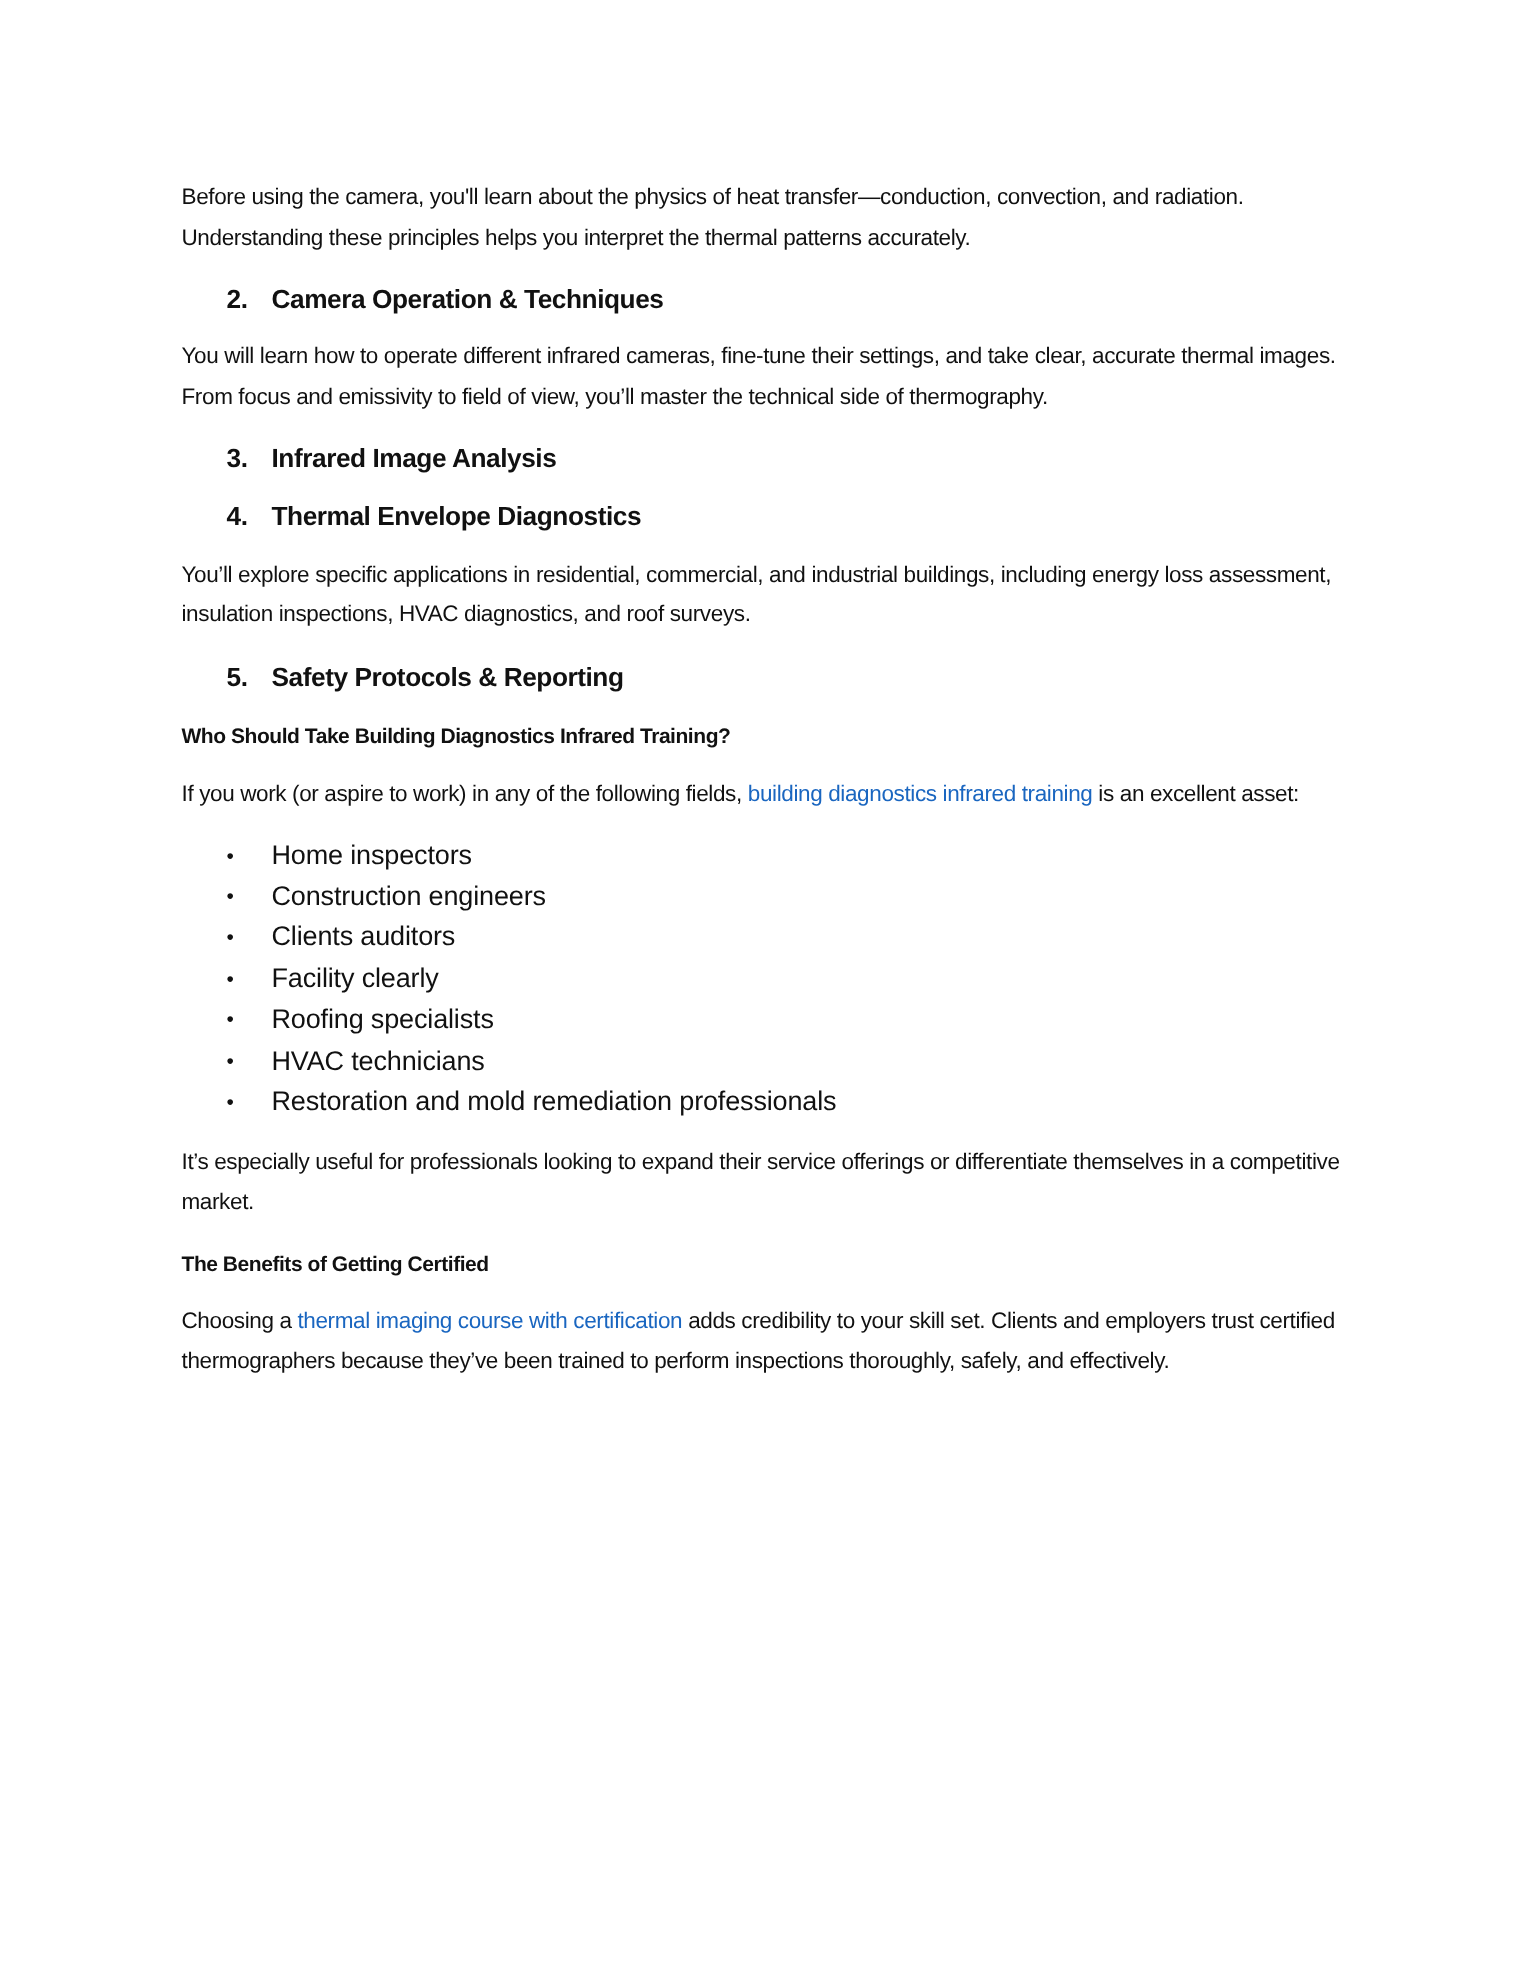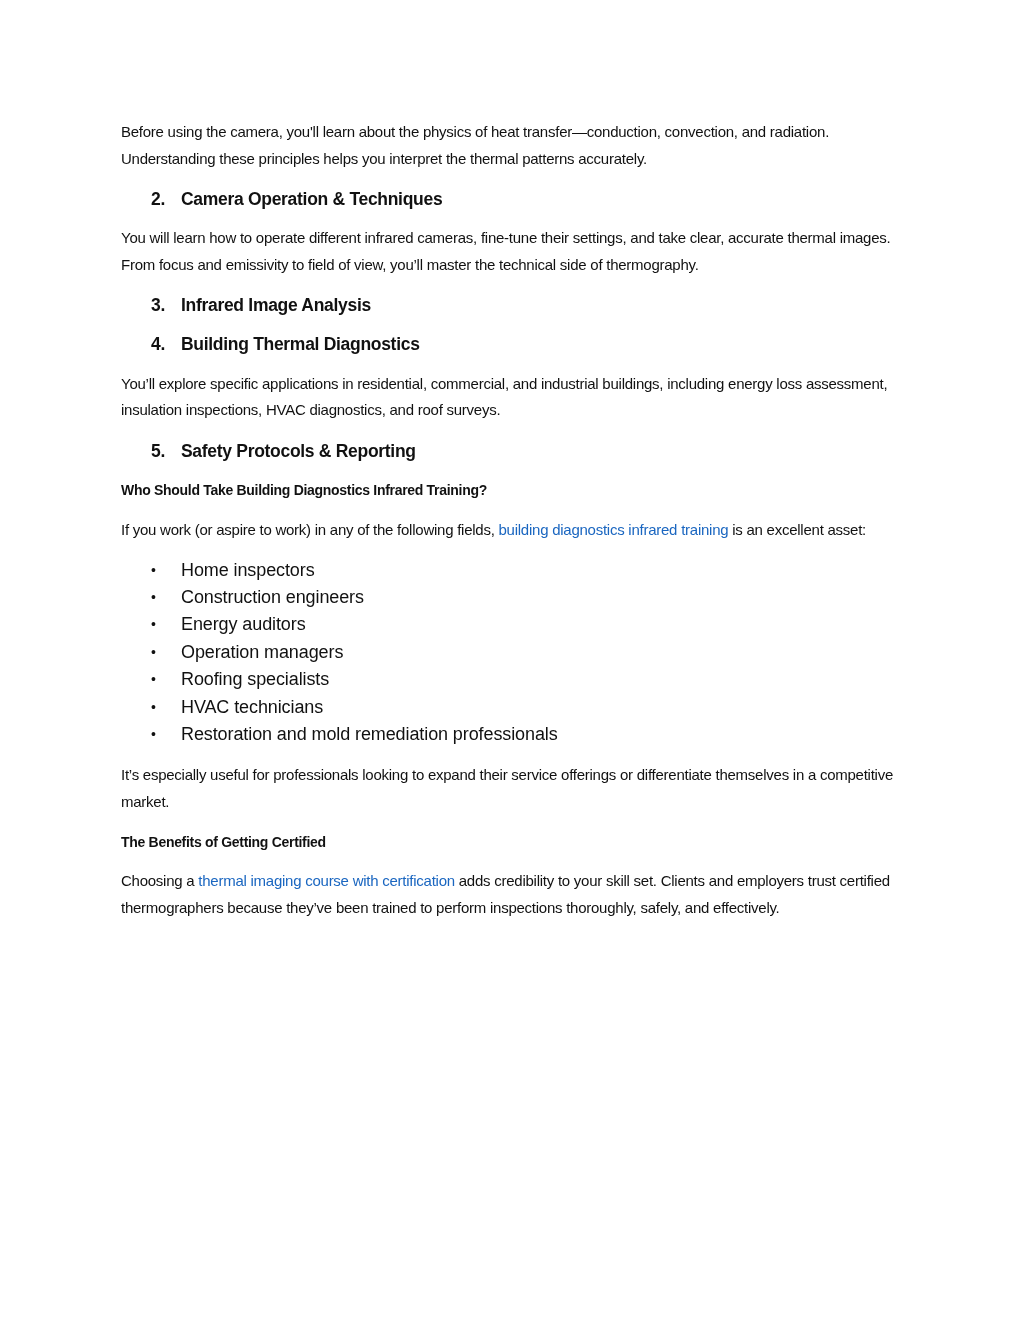--- a/index.html
+++ b/index.html
@@ -29,21 +29,21 @@
   </div>
   <p class="para">You will learn how to operate different infrared cameras, fine-tune their settings, and take clear, accurate thermal images. From focus and emissivity to field of view, you’ll master the technical side of thermography.</p>
 
   <div class="num-head">
     <span class="n">3.</span>
     <span>Infrared Image Analysis</span>
   </div>
 
   <div class="num-head">
     <span class="n">4.</span>
-    <span>Building Thermal Diagnostics</span>
+    <span>Thermal Envelope Diagnostics</span>
   </div>
   <p class="para">You’ll explore specific applications in residential, commercial, and industrial buildings, including energy loss assessment, insulation inspections, HVAC diagnostics, and roof surveys.</p>
 
   <div class="num-head">
     <span class="n">5.</span>
     <span>Safety Protocols &amp; Reporting</span>
   </div>
 
   <div class="sec-head">Who Should Take Building Diagnostics Infrared Training?</div>
 
@@ -53,25 +53,25 @@
     <li>
         <span class="dot">•</span>
         <span>Home inspectors</span>
       </li>
     <li>
         <span class="dot">•</span>
         <span>Construction engineers</span>
       </li>
     <li>
         <span class="dot">•</span>
-        <span>Energy auditors</span>
+        <span>Clients auditors</span>
       </li>
     <li>
         <span class="dot">•</span>
-        <span>Operation managers</span>
+        <span>Facility clearly</span>
       </li>
     <li>
         <span class="dot">•</span>
         <span>Roofing specialists</span>
       </li>
     <li>
         <span class="dot">•</span>
         <span>HVAC technicians</span>
       </li>
     <li>

